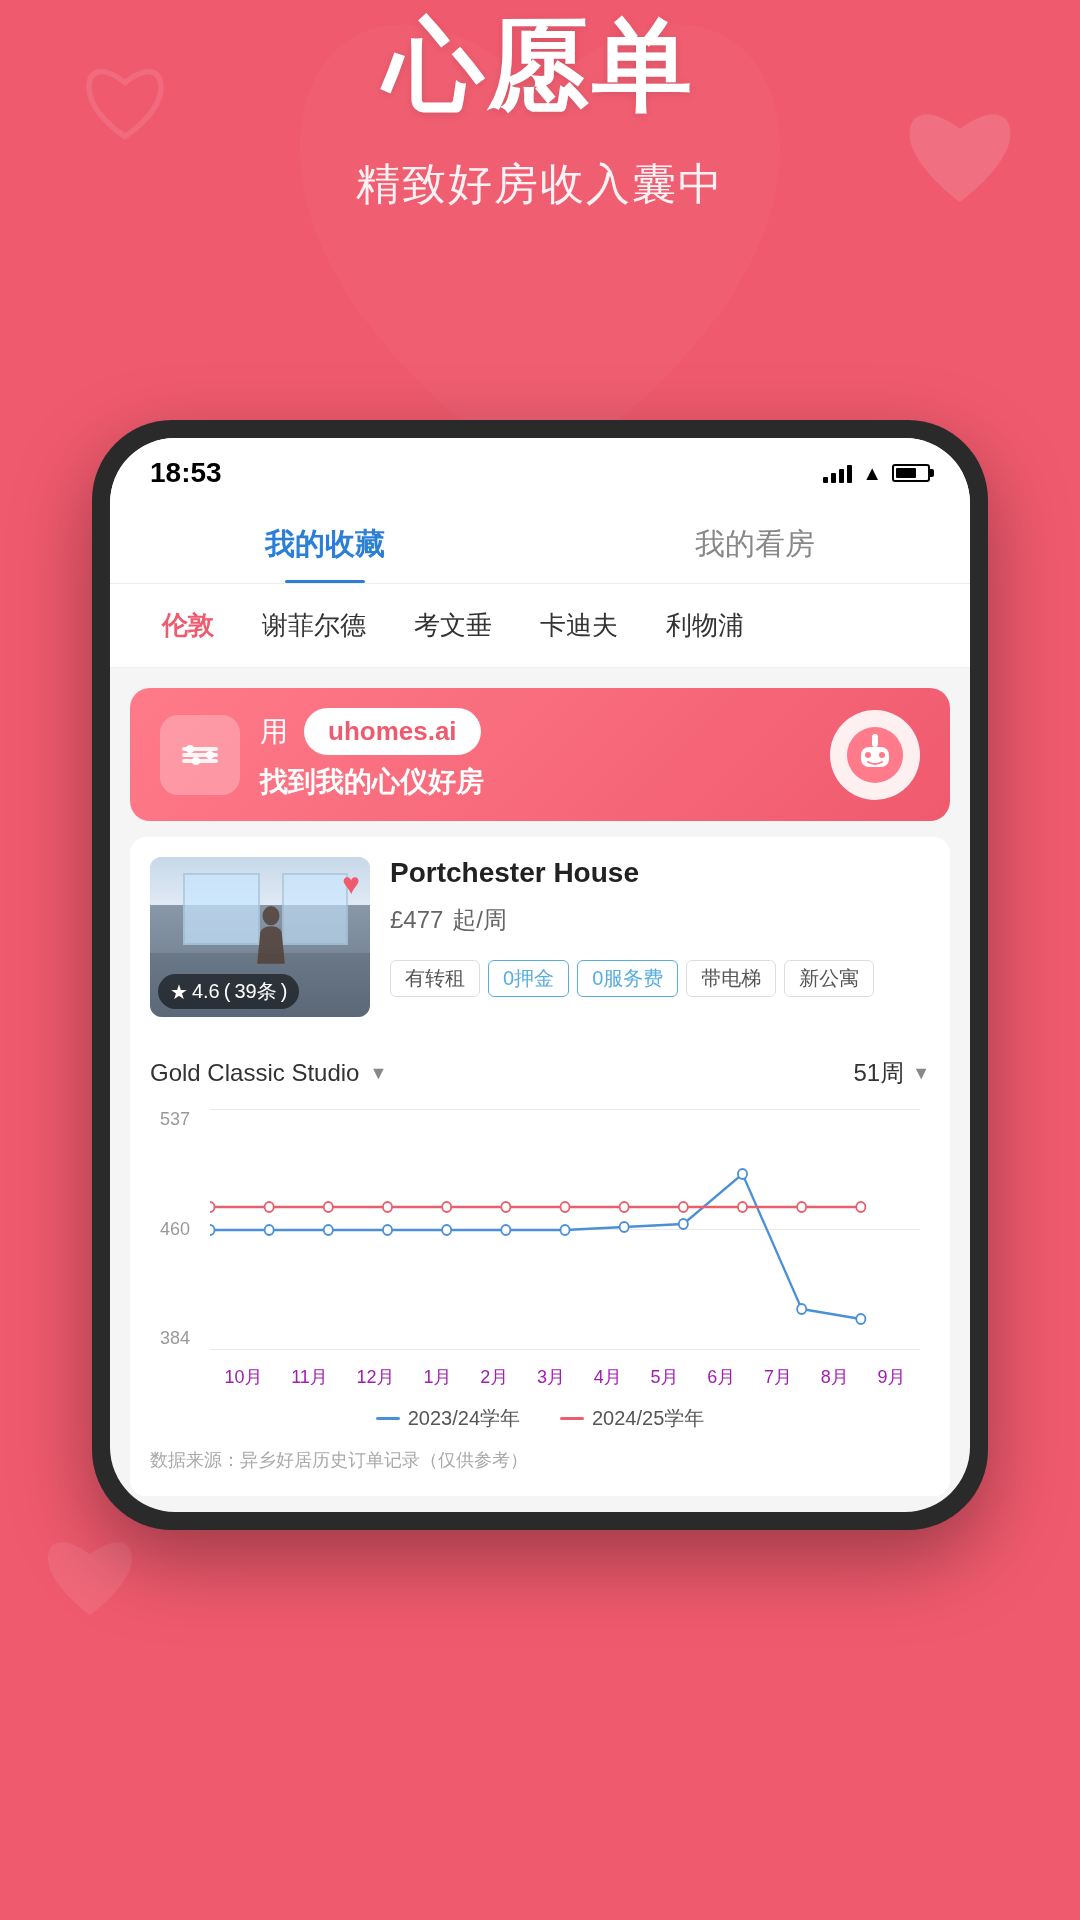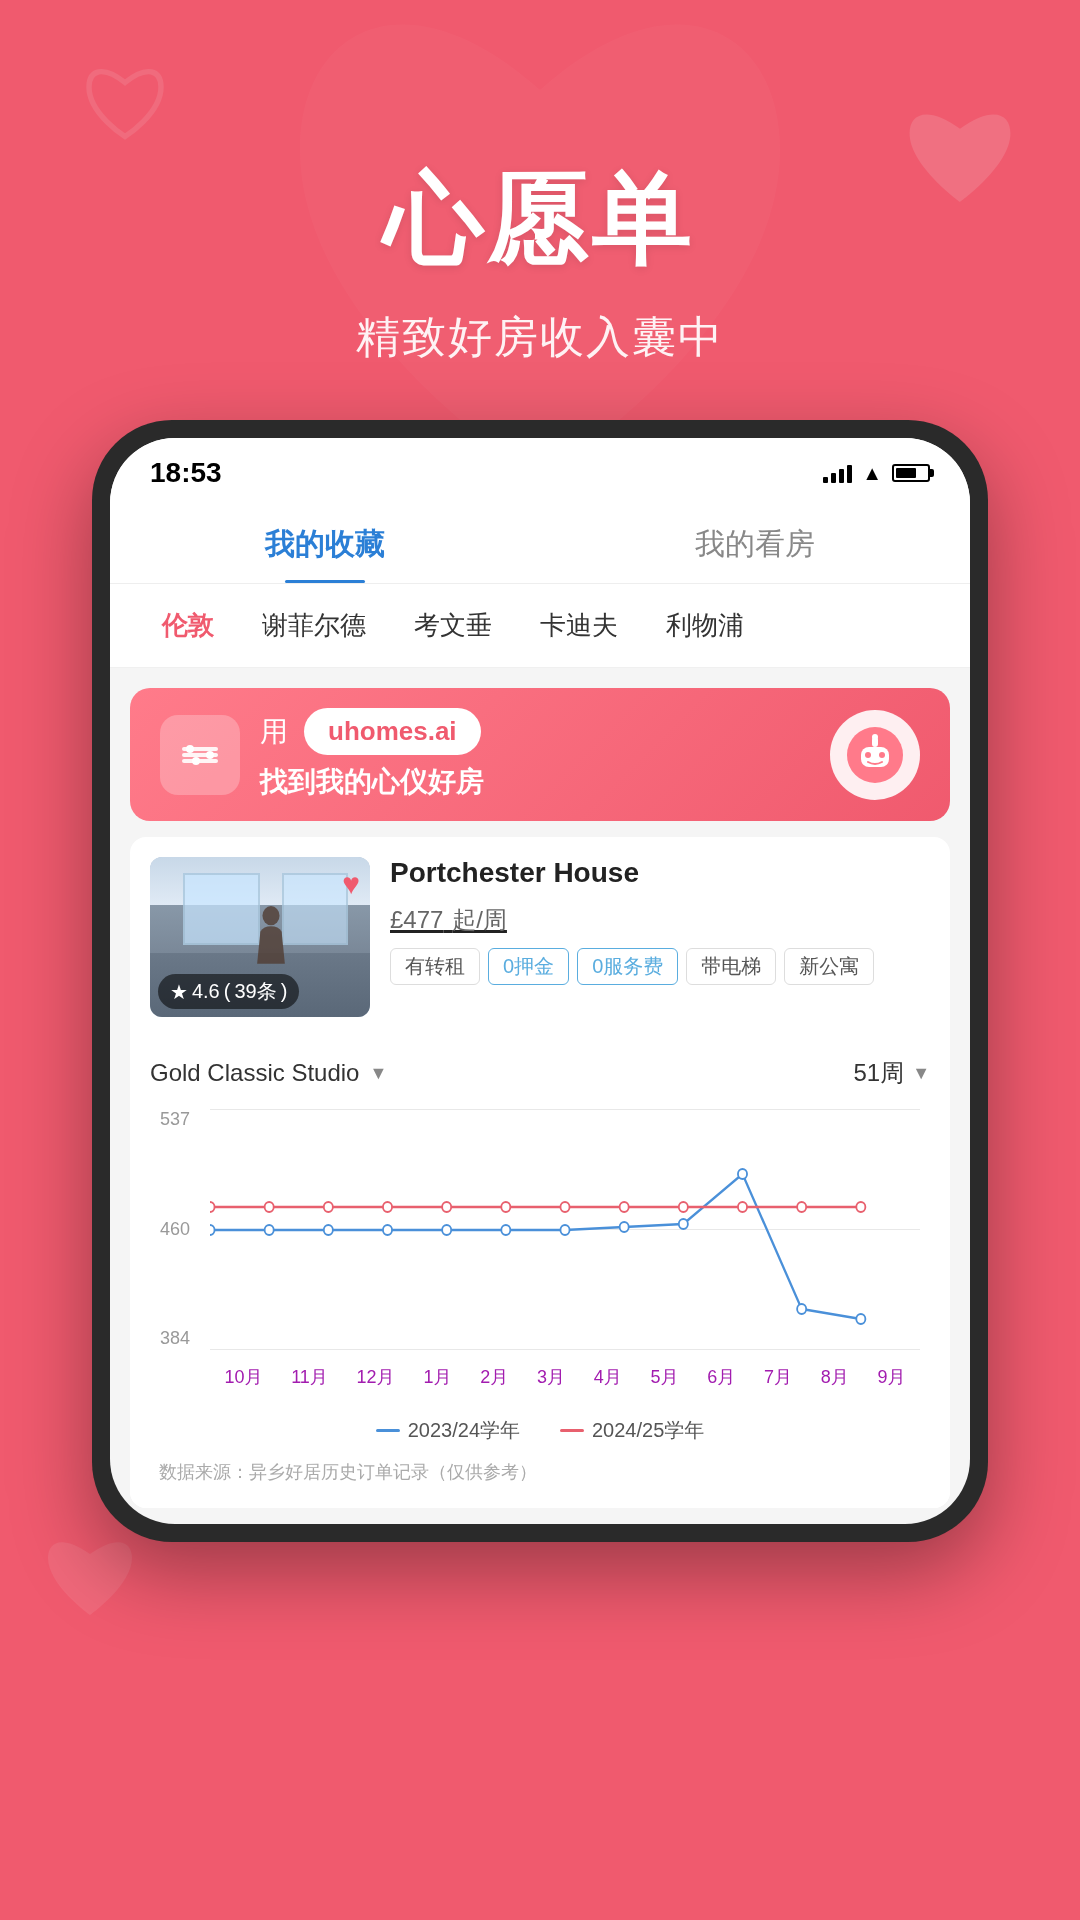--- a/index.html
+++ b/index.html
@@ -22,21 +22,21 @@
     }
 
     
     .hero {
       position: relative;
       width: 100%;
       height: 520px;
       display: flex;
       flex-direction: column;
       align-items: center;
-      justify-content: center;
+      justify-content: flex-start;
       z-index: 1;
     }
 
     .hero-title {
       font-size: 100px;
       font-weight: 800;
       color: white;
       letter-spacing: 4px;
       margin-bottom: 20px;
       text-shadow: 0 2px 8px rgba(0,0,0,0.1);
@@ -345,22 +345,21 @@
       font-size: 28px;
       font-weight: 600;
       color: #222;
       margin-bottom: 10px;
     }
 
     .property-price {
       font-size: 32px;
       font-weight: 700;
       color: #222;
-      margin-bottom: 12px;
-      text-decoration: underline;
+      margin-bottom: 24px;
     }
 
     .property-price span {
       font-size: 24px;
       font-weight: 400;
       color: #666;
     }
 
     .tags {
       display: flex;
@@ -411,21 +410,21 @@
       display: flex;
       align-items: center;
       gap: 8px;
       font-size: 24px;
       color: #333;
     }
 
     .chart-area {
       position: relative;
       height: 280px;
-      margin: 12px 10px;
+      margin: 0 10px;
     }
 
     
     .y-labels {
       position: absolute;
       left: 0;
       top: 0;
       bottom: 40px;
       display: flex;
       flex-direction: column;
@@ -499,21 +498,20 @@
     .legend-dot {
       width: 24px;
       height: 3px;
       border-radius: 2px;
     }
 
     .chart-source {
       font-size: 18px;
       color: #aaa;
       padding: 0 0 14px;
-      margin-left: 9px;
     }
 
     
     .property-card2 {
       background: white;
       margin: 16px 20px;
       border-radius: 16px;
       overflow: hidden;
       display: flex;
       padding: 20px;

